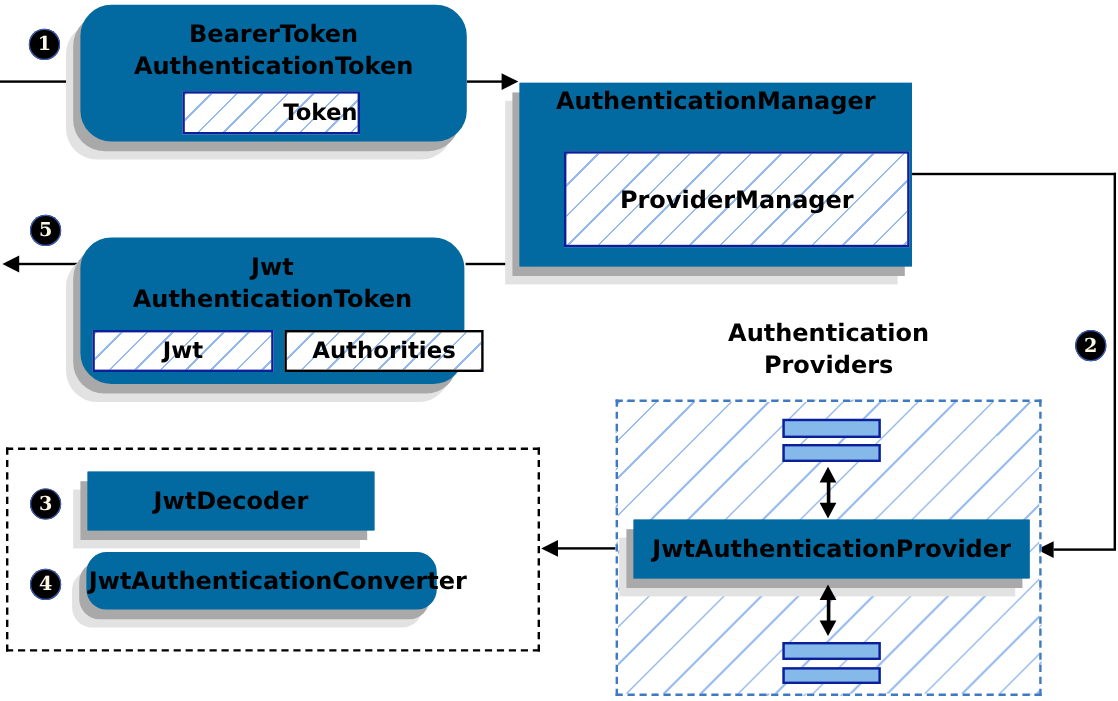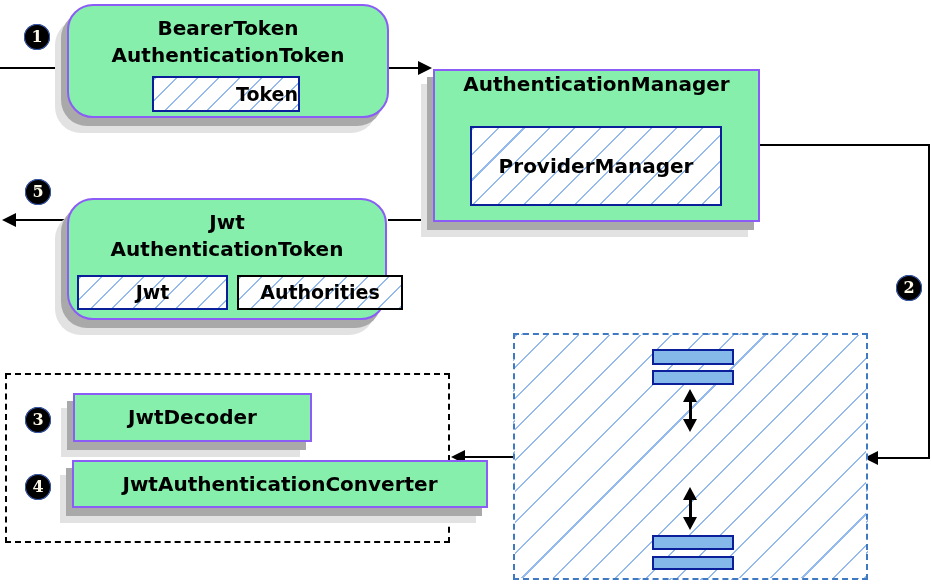--- a/index.html
+++ b/index.html
@@ -2,21 +2,21 @@
 <html><head>
 <meta charset="utf-8">
 <style>
   html,body{margin:0;padding:0;background:#fff;}
   #canvas{
     position:relative;width:932px;height:584px;background:#fff;overflow:hidden;
     font-family:"DejaVu Sans","Liberation Sans",sans-serif;color:#000;
   }
   .node{
     position:absolute;box-sizing:border-box;
-    background:#86efac;border:2px solid #8b5cf6;
+    background:#0369a1;border:2px solid #0369a1;
   }
   .rounded{border-radius:26px;}
   .shadow{box-shadow:-6px 8px 0 #a9a9a9,-12px 15px 0 #e2e2e2;}
   .hatch{
     position:absolute;box-sizing:border-box;background-color:#fff;
     background-image:repeating-linear-gradient(135deg,
       rgba(122,168,232,0.8) 0px, rgba(122,168,232,0.8) 1.5px,
       transparent 1.5px, transparent var(--p,15px));
     border:2px solid #0c1f9b;
   }
@@ -79,59 +79,66 @@
       <div>BearerToken</div>
       <div>AuthenticationToken</div>
     </div>
     <div class="hatch" style="--p:15px;left:83px;top:70px;width:148px;height:36px;">
       <div class="lbl" style="font-size:19px;line-height:32px;text-align:right;">Token</div>
     </div>
   </div>
 
   <div class="node shadow" style="left:433px;top:69px;width:327px;height:153px;">
     <div class="ttl" style="">AuthenticationManager</div>
-    <div class="hatch" style="--p:18px;left:35px;top:55px;width:252px;height:80px;">
+    <div class="hatch" style="--p:18px;left:35px;top:55px;width:288px;height:80px;">
       <div class="lbl" style="font-size:20px;line-height:76px;">ProviderManager</div>
     </div>
   </div>
 
   <div class="node rounded shadow" style="left:67px;top:158px;width:320px;height:122px;margin-top:40px;">
     <div class="ttl" style="padding-top:9px;">
       <div>Jwt</div>
       <div>AuthenticationToken</div>
     </div>
     <div class="hatch" style="--p:15px;left:8px;top:75px;width:151px;height:35px;">
       <div class="lbl" style="font-size:19px;line-height:31px;">Jwt</div>
     </div>
     <div class="hatch" style="--p:15px;left:168px;top:75px;width:166px;height:35px;border-color:#000;">
       <div class="lbl" style="font-size:19px;line-height:31px;">Authorities</div>
     </div>
   </div>
 
+  <div class="ttl" style="position:absolute;left:513px;top:264px;width:355px;">
+    <div>Authentication</div>
+    <div>Providers</div>
+  </div>
 
   <div class="group-dashed-blue" style="left:513px;top:333px;width:355px;height:247px;"></div>
 
   <div class="bar" style="left:652px;top:349px;width:82px;height:16px;"></div>
   <div class="bar" style="left:652px;top:370px;width:82px;height:15px;"></div>
 
   <div class="ah-up" style="left:683px;top:389px;"></div>
   <div class="varrow" style="left:689px;top:400px;height:21px;"></div>
   <div class="ah-down" style="left:683px;top:419px;"></div>
 
+  <div class="node shadow" style="left:528px;top:433px;width:330px;height:49px;">
+    <div class="lbl" style="font-size:20px;line-height:45px;">JwtAuthenticationProvider</div>
+  </div>
 
   <div class="ah-up" style="left:683px;top:487px;"></div>
   <div class="varrow" style="left:689px;top:498px;height:21px;"></div>
   <div class="ah-down" style="left:683px;top:517px;"></div>
 
   <div class="bar" style="left:652px;top:535px;width:82px;height:15px;"></div>
   <div class="bar" style="left:652px;top:556px;width:82px;height:14px;"></div>
 
   <div class="group-dashed-black" style="left:5px;top:373px;width:445px;height:170px;"></div>
 
   <div class="node shadow" style="left:73px;top:393px;width:239px;height:49px;">
     <div class="lbl" style="font-size:20px;line-height:45px;">JwtDecoder</div>
   </div>
 
-  <div class="node shadow" style="left:72px;top:460px;width:416px;height:48px;">
+  <div class="node shadow" style="left:72px;top:460px;width:292px;height:48px;border-radius:17px;">
     <div class="lbl" style="font-size:20px;line-height:44px;">JwtAuthenticationConverter</div>
   </div>
 
 </div>
 
 </body></html>

